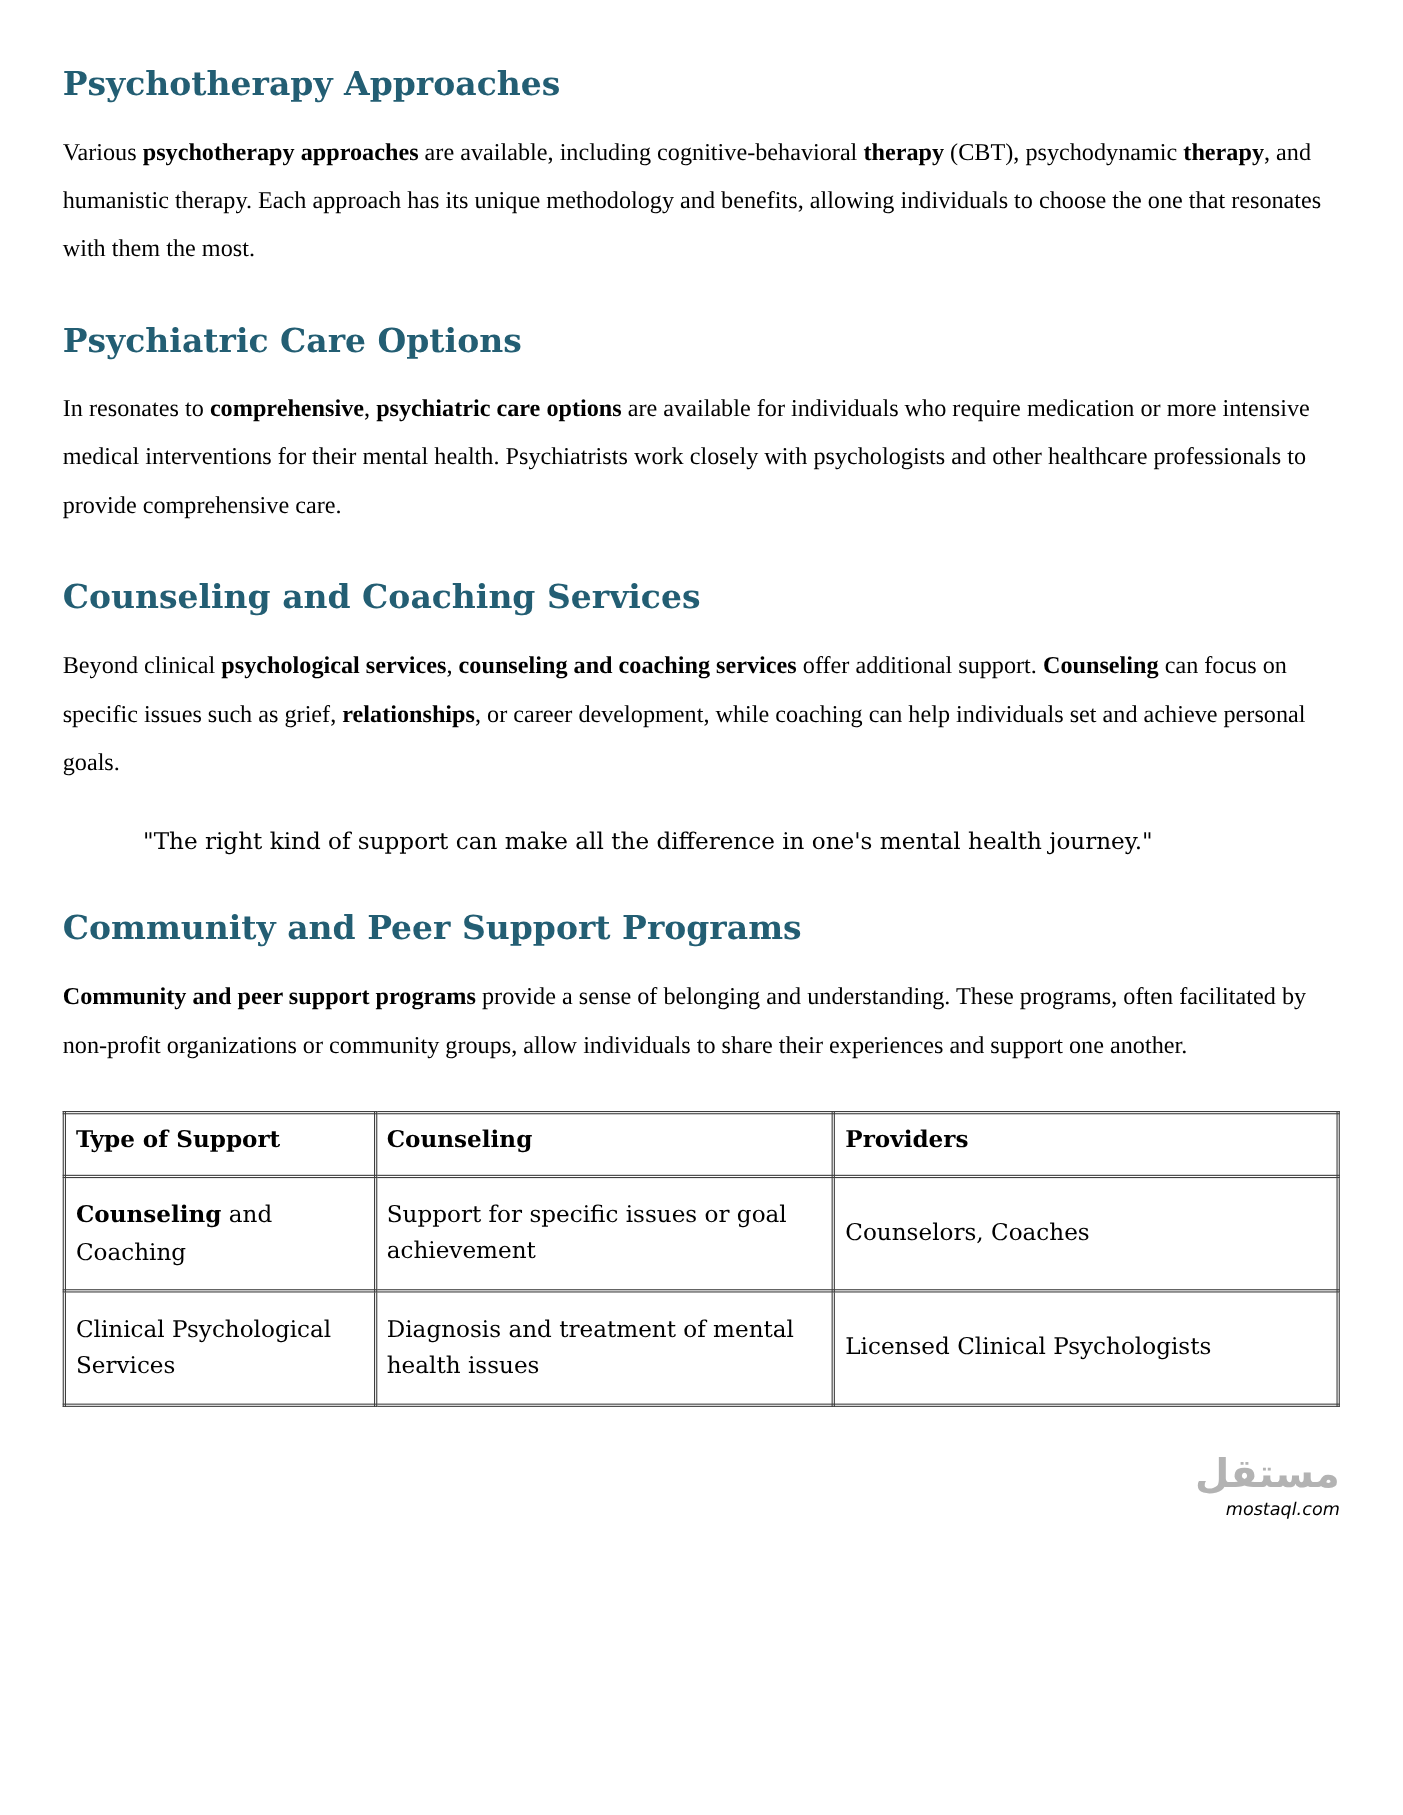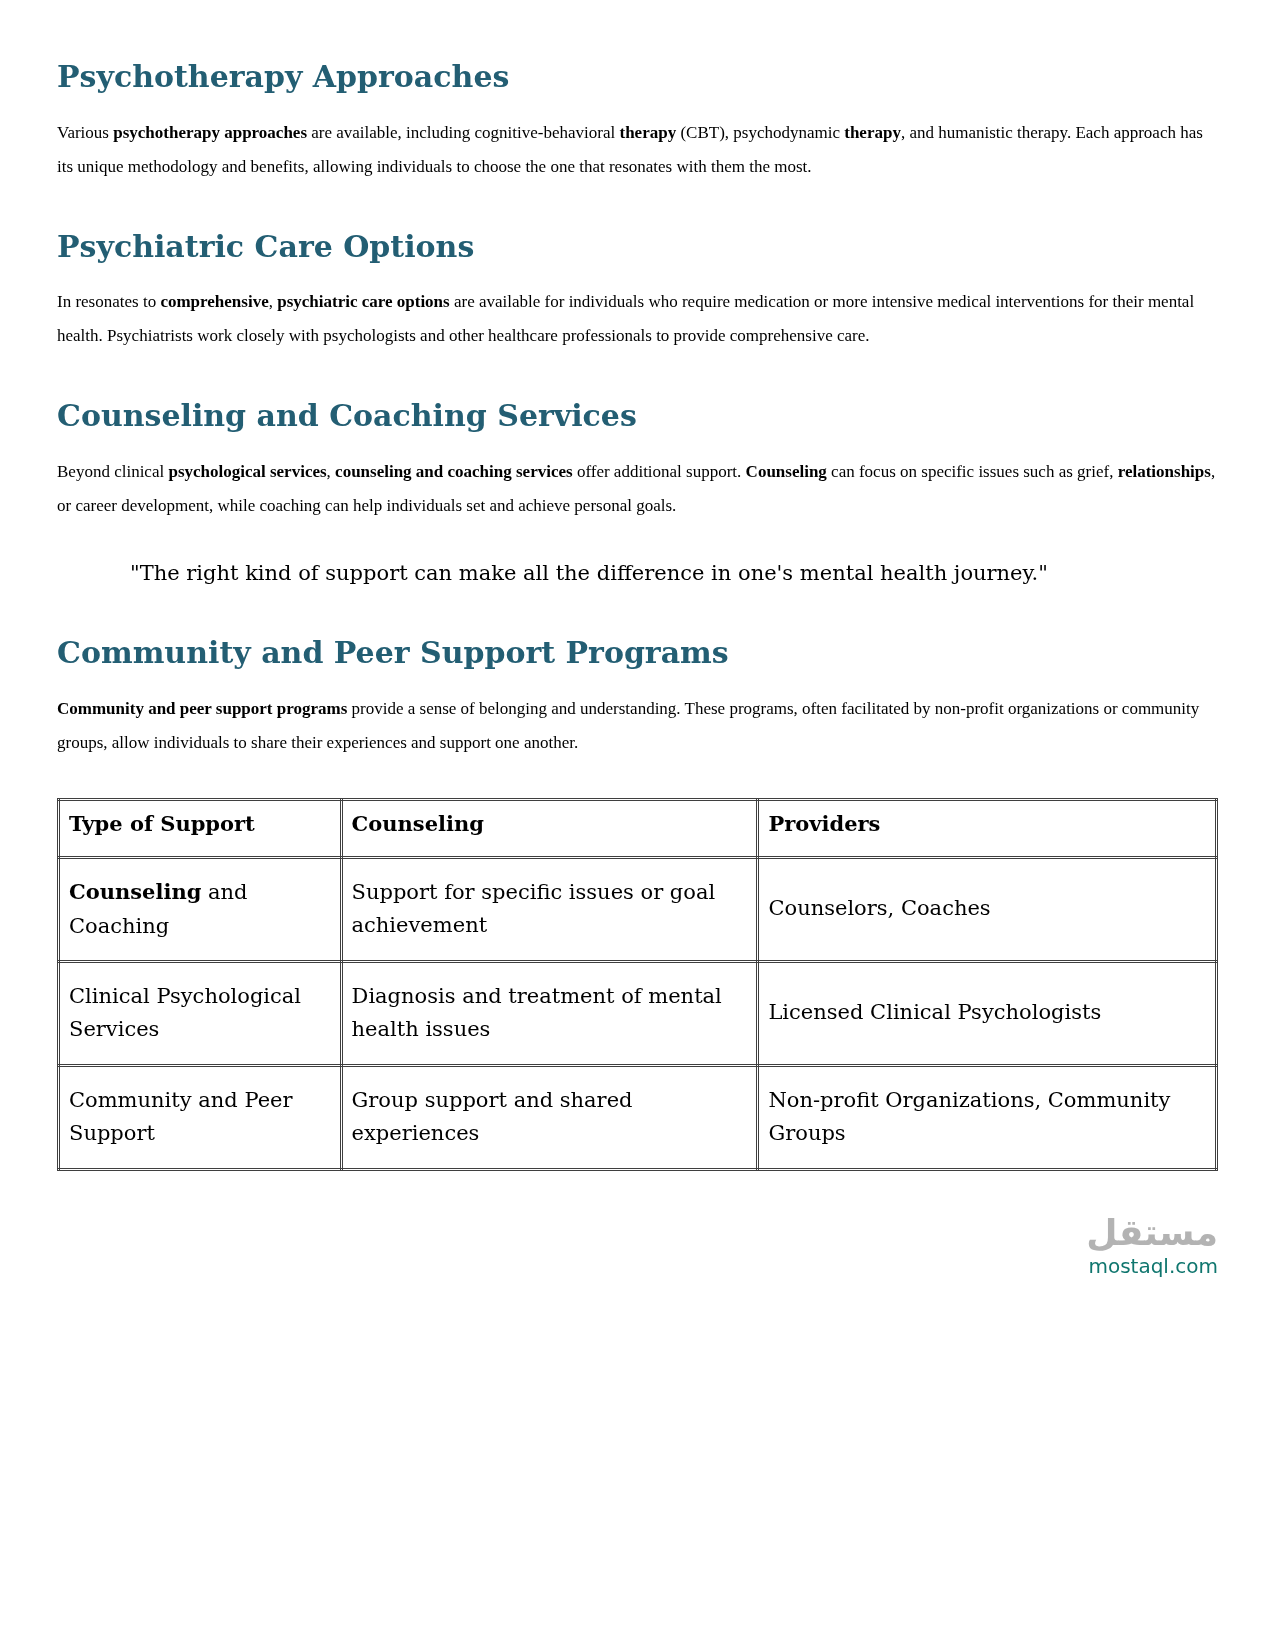--- a/index.html
+++ b/index.html
@@ -17,21 +17,21 @@
   h1.doc-heading {
     font-family: "DejaVu Serif", serif;
     font-weight: bold;
     color: #235e73;
     font-size: 30px;
     line-height: 1.25;
     margin: 44px 0 14px 0;
   }
   h1.doc-heading.first { margin-top: 10px; }
   p.body-par {
-    font-size: 17px;
+    font-size: 22px;
     line-height: 2.0;
     margin: 20px 0 30px 0;
   }
   p.body-par b { font-weight: bold; }
   p.quote {
     font-family: "DejaVu Serif", serif;
     font-size: 21px;
     margin: 34px 0 6px 73px;
     line-height: 1.6;
   }
@@ -68,23 +68,24 @@
     margin-top: 42px;
     font-family: "DejaVu Sans", sans-serif;
   }
   .wm-ar {
     color: #b3b3b3;
     font-size: 36px;
     font-weight: bold;
     line-height: 1.1;
   }
   .wm-domain {
-    color: #0f766e;
-    font-size: 20px;
+    color: #000000;
+    font-size: 16px;
     margin-top: 2px;
+    font-style: italic;
   }
 </style>
 </head>
 <body>
 
 <div class="page">
 
   <h1 class="doc-heading first">Psychotherapy Approaches</h1>
   <p class="body-par"><span>Various </span><b>psychotherapy approaches</b><span> are available, including cognitive-behavioral </span><b>therapy</b><span> (CBT), psychodynamic </span><b>therapy</b><span>, and humanistic therapy. Each approach has its unique methodology and benefits, allowing individuals to choose the one that resonates with them the most.</span></p>
 
@@ -116,25 +117,20 @@
       <tr>
         <td><b>Counseling</b><span> and Coaching</span></td>
         <td><span>Support for specific issues or goal achievement</span></td>
         <td><span>Counselors, Coaches</span></td>
       </tr>
       <tr>
         <td><span>Clinical Psychological Services</span></td>
         <td><span>Diagnosis and treatment of mental health issues</span></td>
         <td><span>Licensed Clinical Psychologists</span></td>
       </tr>
-      <tr>
-        <td><span>Community and Peer Support</span></td>
-        <td><span>Group support and shared experiences</span></td>
-        <td><span>Non-profit Organizations, Community Groups</span></td>
-      </tr>
     </tbody>
   </table>
 
   <div class="watermark">
     <div class="wm-ar">مستقل</div>
     <div class="wm-domain">mostaql.com</div>
   </div>
 
 </div>
 

